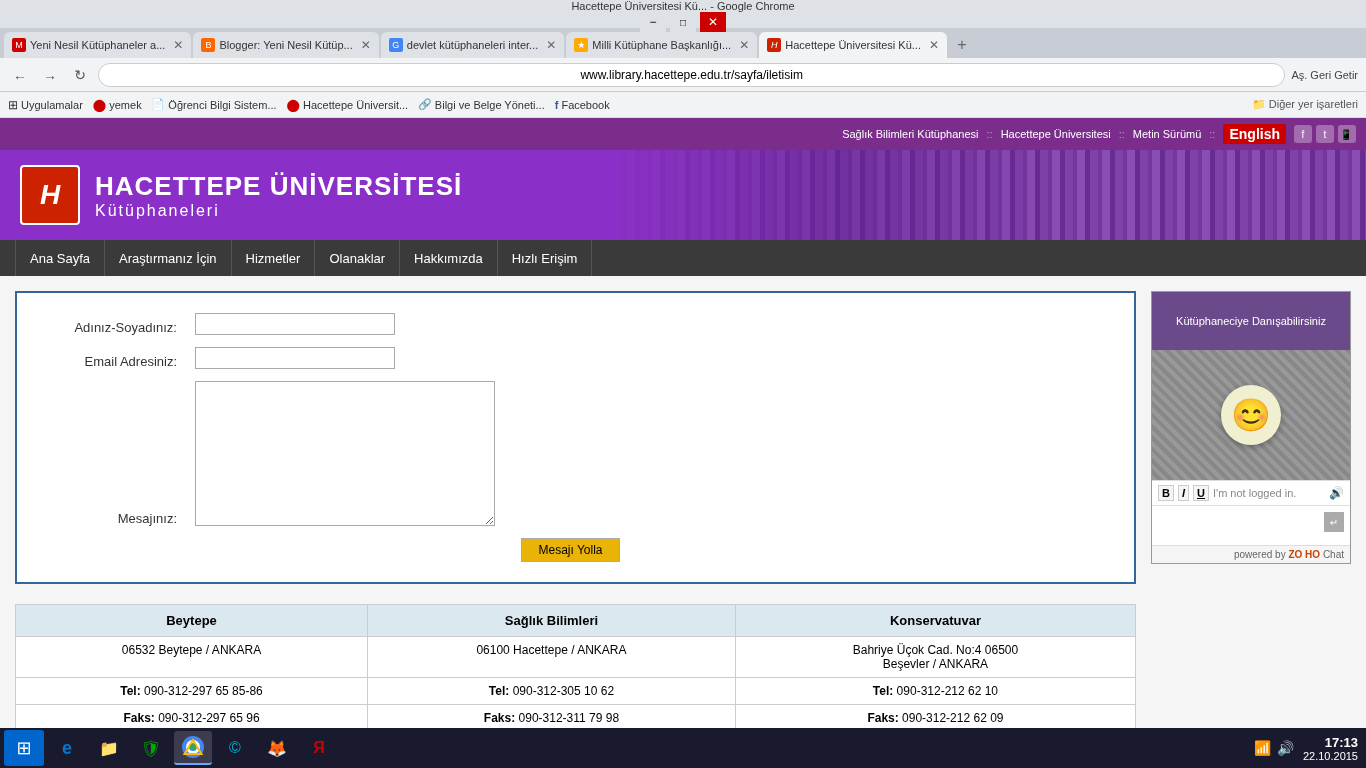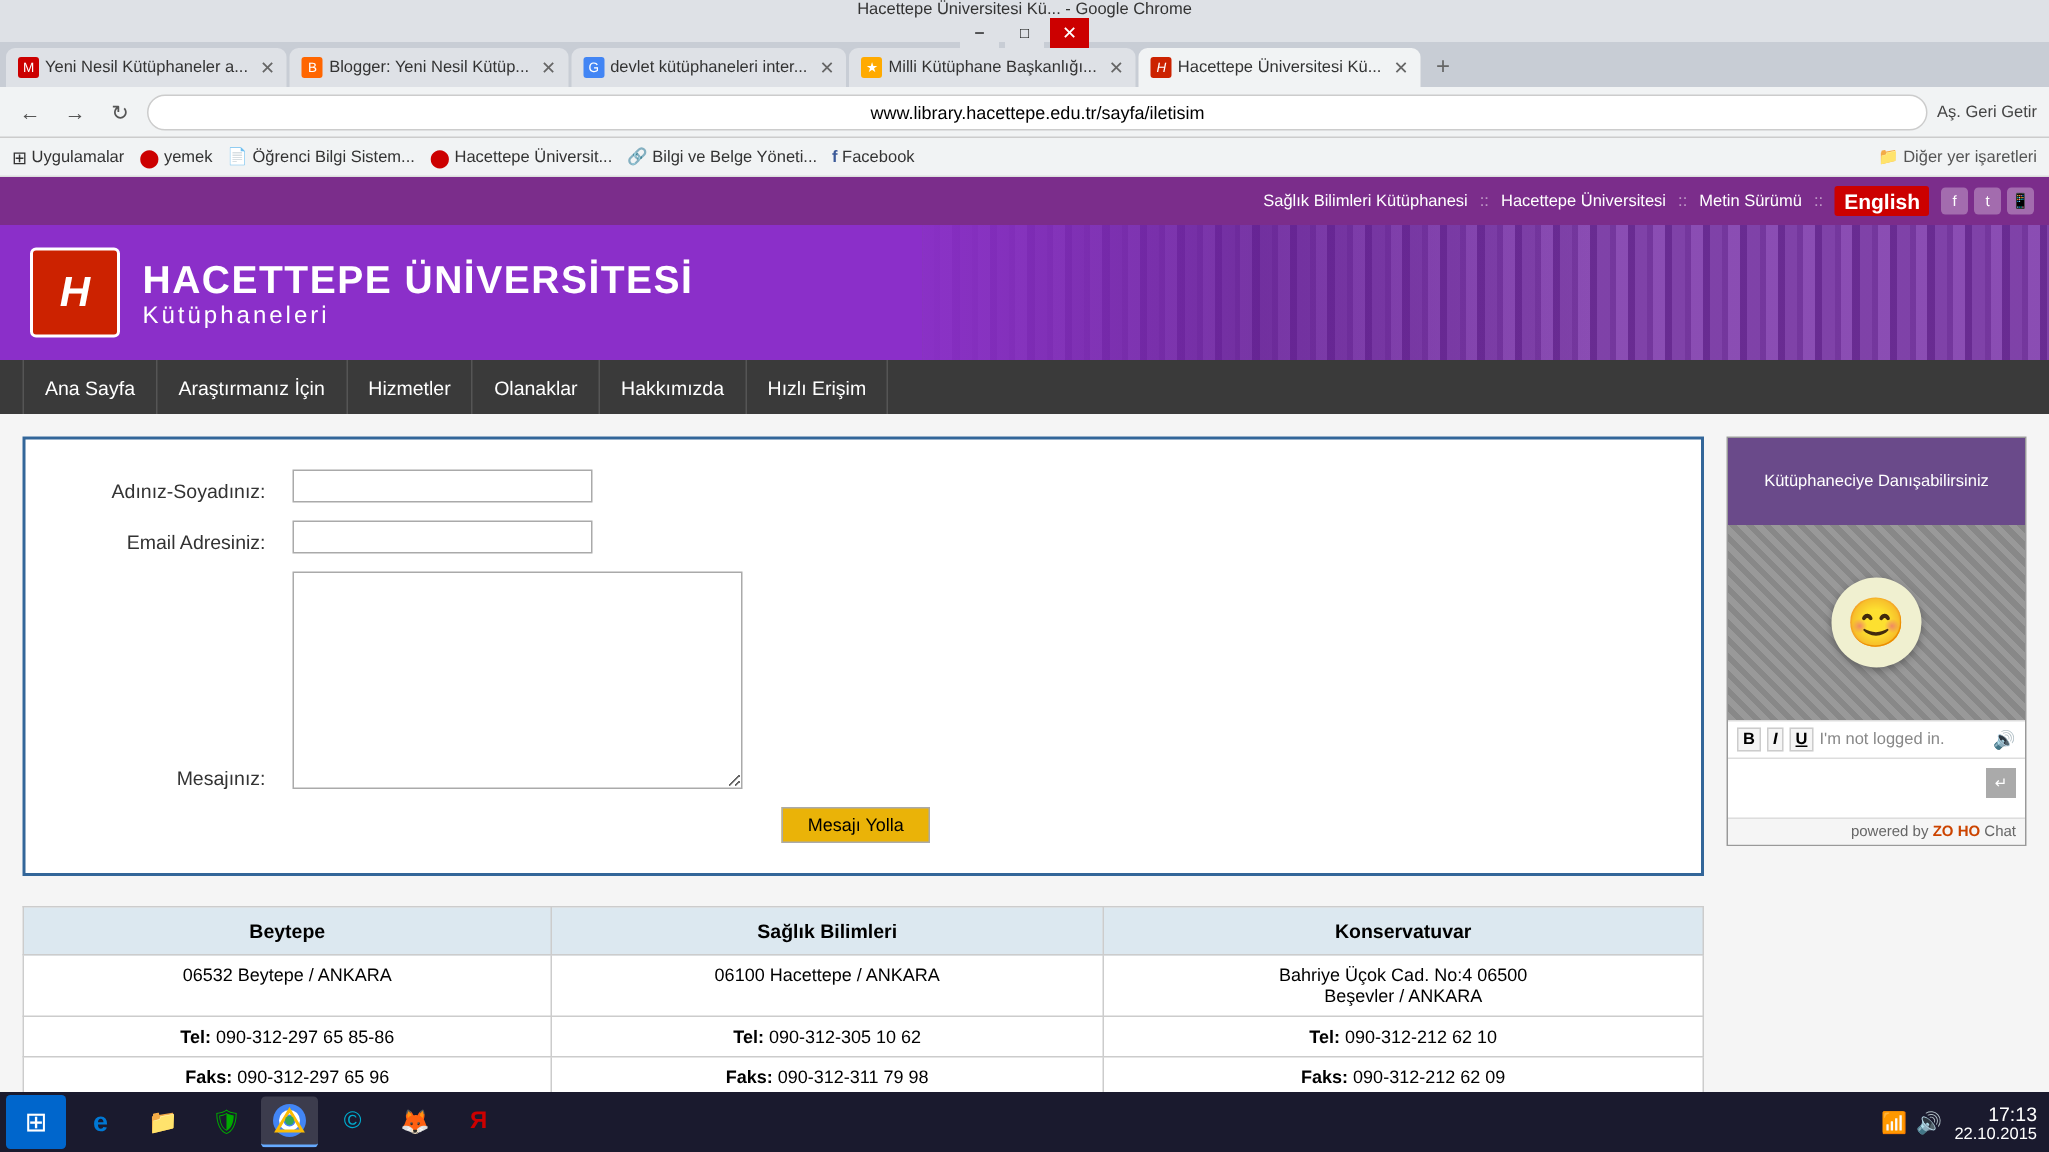--- a/index.html
+++ b/index.html
@@ -431,21 +431,21 @@
       gap: 8px;
       padding-right: 4px;
     }
     .systray { display: flex; align-items: center; gap: 6px; }
     .tray-icon { font-size: 14px; color: white; cursor: pointer; }
     .clock {
       color: white;
       font-size: 11px;
       text-align: right;
     }
-    .clock-time { font-size: 13px; font-weight: normal; }
+    .clock-time { font-size: 13px; font-weight: bold; }
   </style>
 </head>
 <body>
 
 <div class="browser-frame">
 
   <div class="title-bar">
     <div style="display:flex; align-items:center; gap:4px; font-size:11px; color:#333;">
       <span>Hacettepe Üniversitesi Kü... - Google Chrome</span>
     </div>

